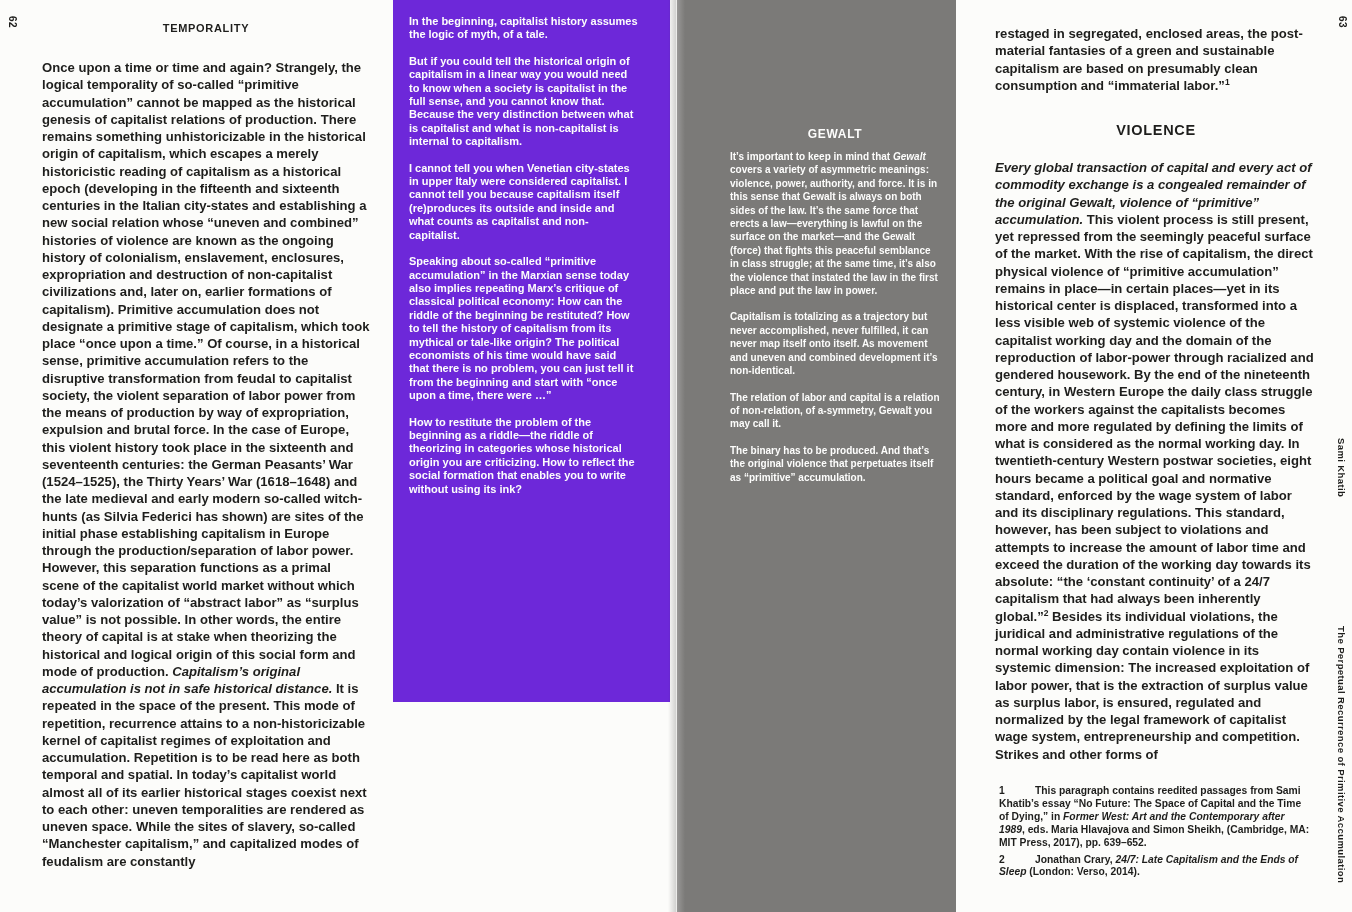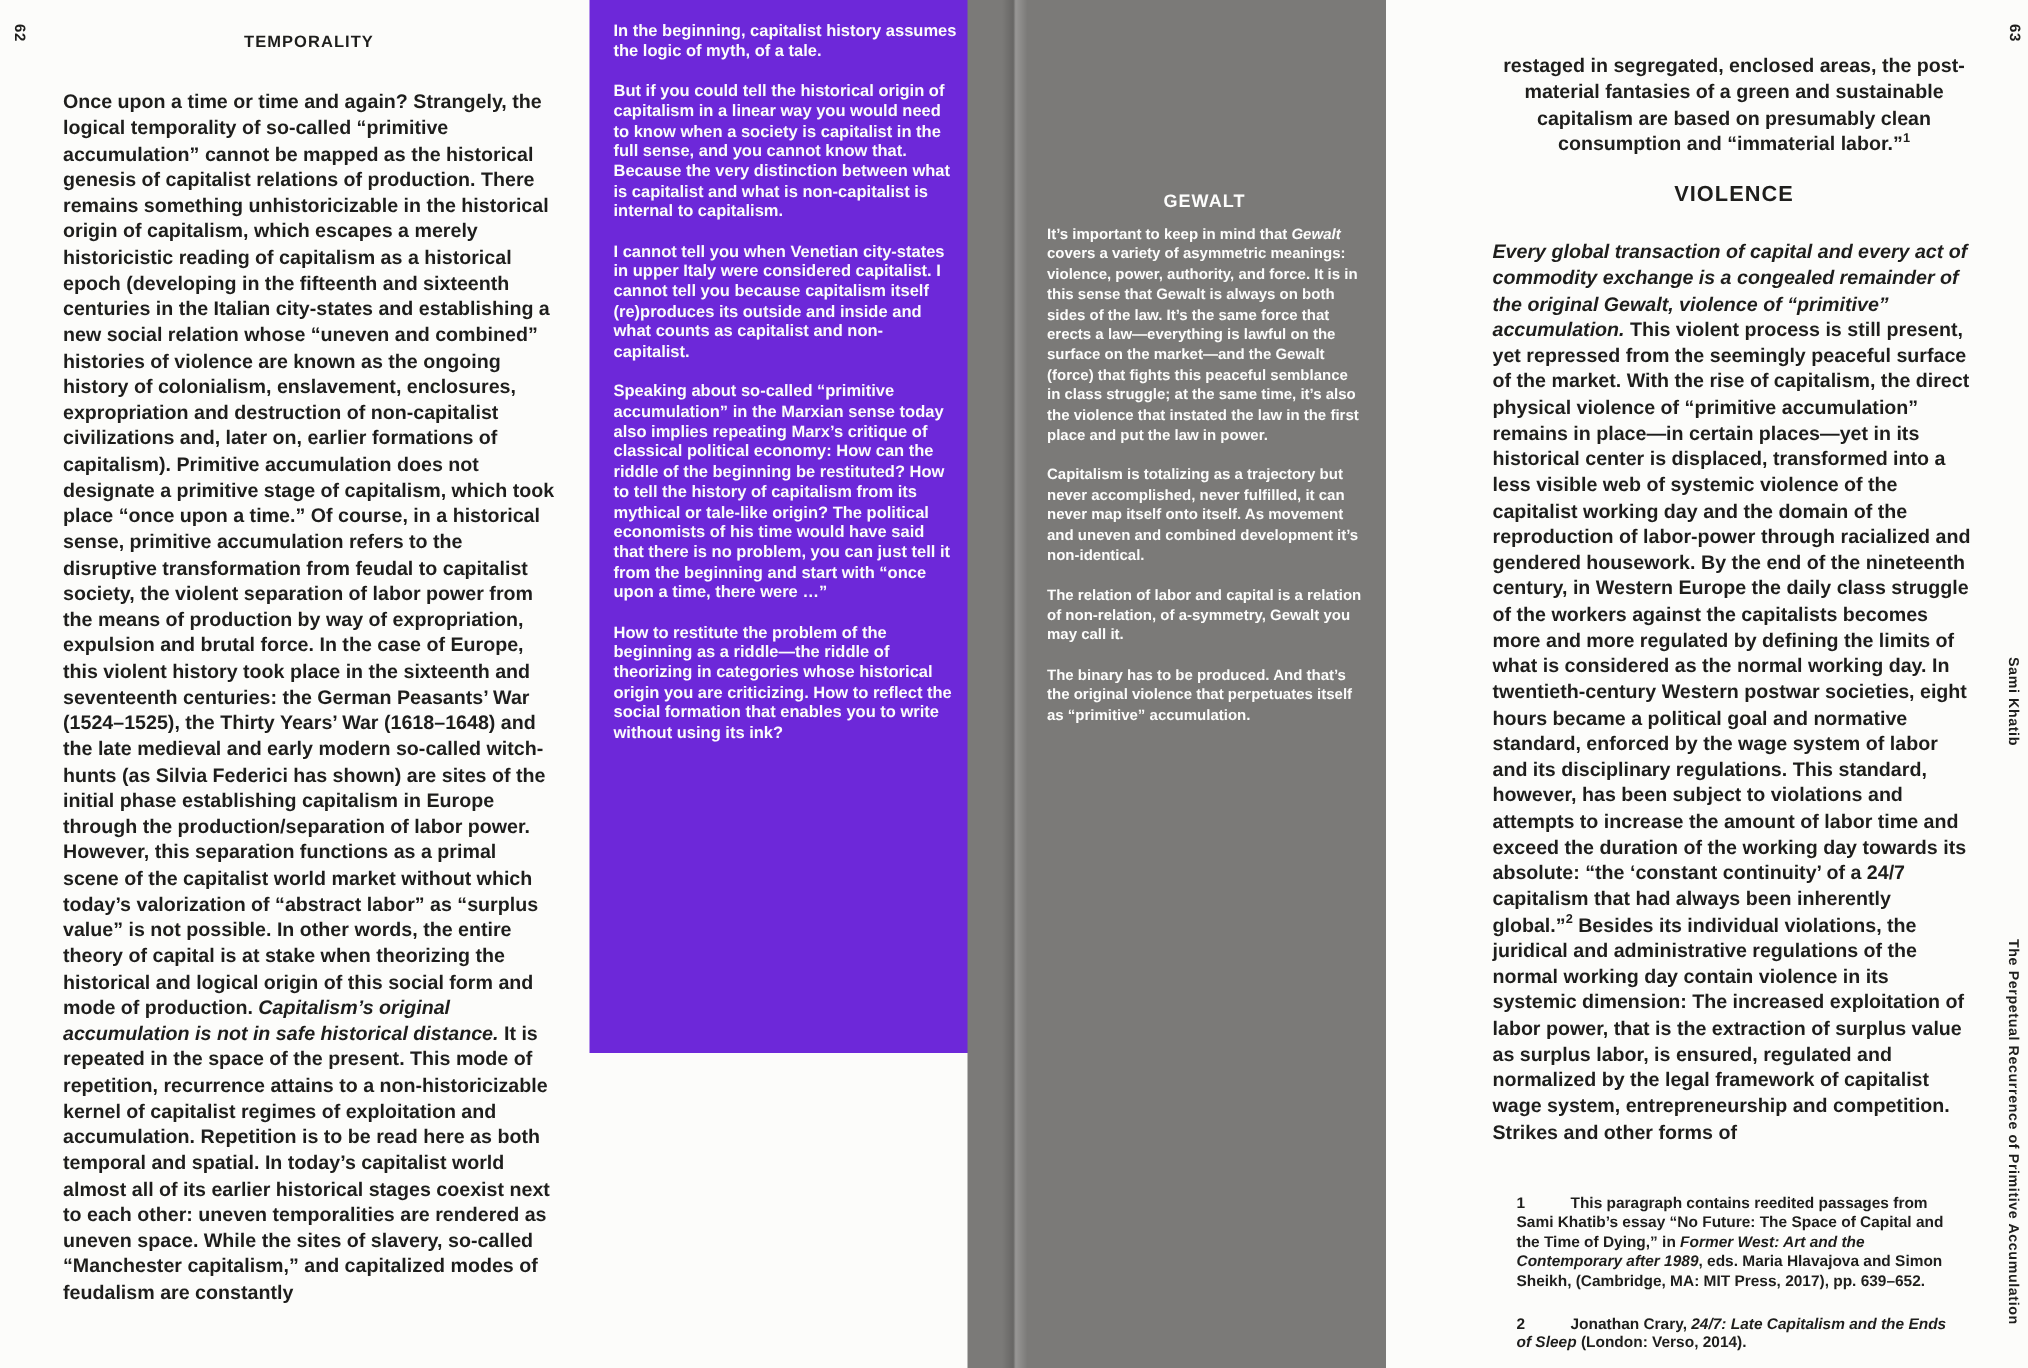--- a/index.html
+++ b/index.html
@@ -49,21 +49,21 @@
     left: 16px; top: 15px; width: 230px;
     color: #fdfdfc;
     font-size: 11px;
     line-height: 13.4px;
   }
   .col-myth .inner p { margin: 0 0 13px 0; }
 
   
   .col-gewalt {
     position: absolute;
-    left: 645px; top: 0; width: 279px; height: 912px;
+    left: 677px; top: 0; width: 279px; height: 912px;
     background: #7b7a78;
   }
   .gewalt-heading {
     position: absolute;
     left: 53px; top: 117px; width: 210px;
     text-align: center;
     color: #fdfdfc;
     font-size: 12px;
     letter-spacing: 0.7px;
   }
@@ -84,45 +84,44 @@
       rgba(0,0,0,0) 0%,
       rgba(0,0,0,0.16) 44%,
       rgba(255,255,255,0.22) 54%,
       rgba(0,0,0,0) 100%);
     pointer-events: none;
   }
 
   
   .right-cont {
     position: absolute;
-    left: 995px; top: 22px; width: 322px;
+    left: 995px; top: 12px; width: 322px;
     font-size: 13.1px;
     line-height: 17.25px;
-    text-align: center;
   }
   .right-heading {
     position: absolute;
     left: 995px; top: 112px; width: 322px;
     text-align: center;
     font-size: 14.5px;
     letter-spacing: 0.7px;
   }
   .right-body {
     position: absolute;
     left: 995px; top: 146px; width: 322px;
     font-size: 13.1px;
     line-height: 17.25px;
   }
   .footnotes {
     position: absolute;
     left: 995px; top: 781px; width: 322px;
     font-size: 10.3px;
     line-height: 12.9px;
   }
-  .footnotes p { margin: 16px; }
+  .footnotes p { margin: 4px; }
   .fn-marker { display: inline-block; width: 36px; }
 
   
   .vlabel {
     position: absolute;
     writing-mode: vertical-rl;
     text-orientation: mixed;
     font-size: 9.5px;
     letter-spacing: 0.4px;
     color: #1e1e1c;

